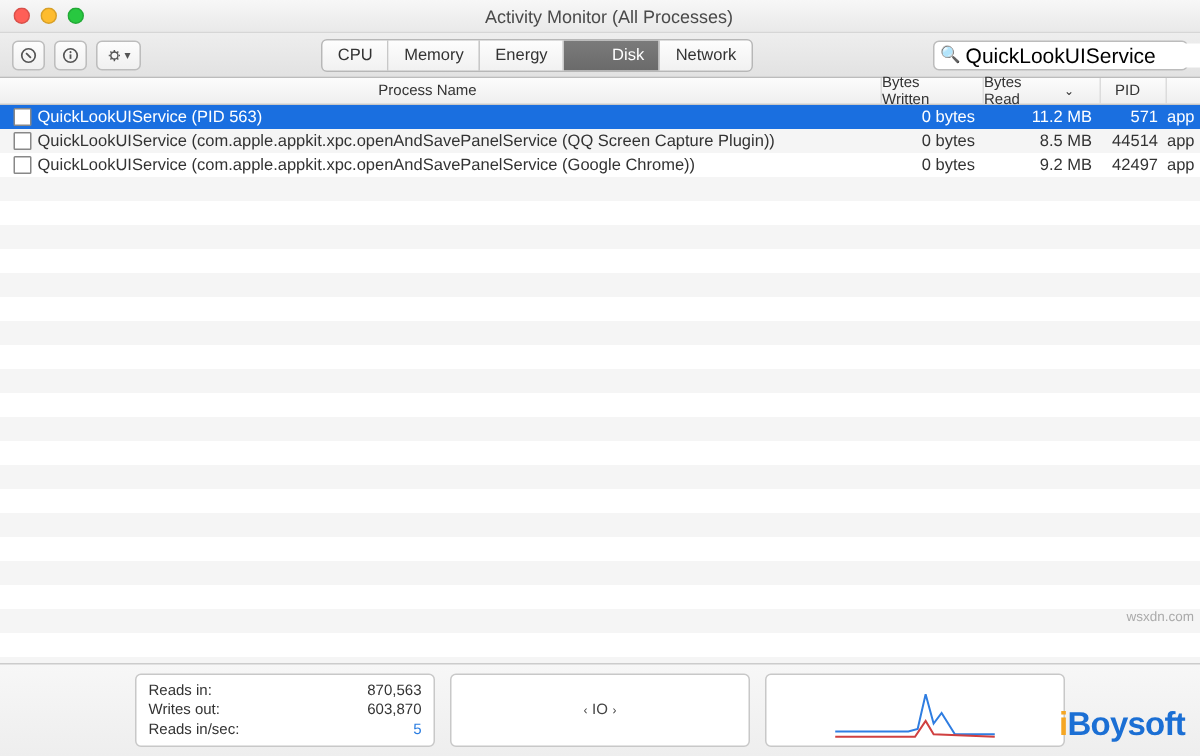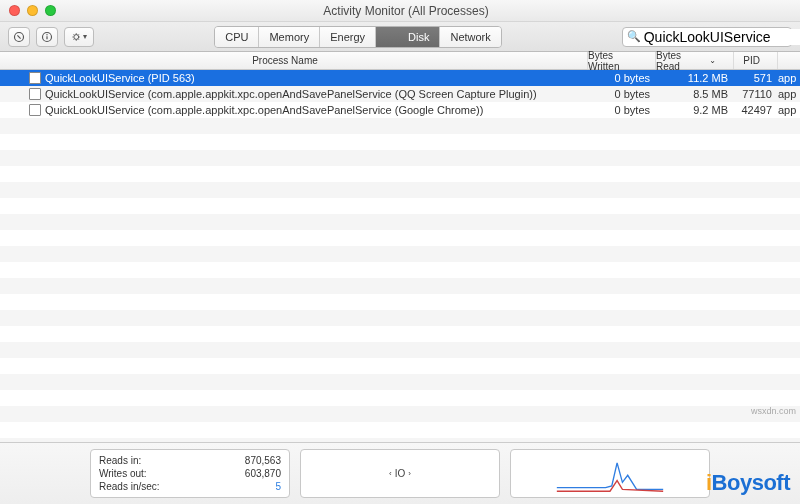--- a/index.html
+++ b/index.html
@@ -88,21 +88,21 @@
     color: #333;
   }
   .col { display: flex; align-items: center; border-right: 1px solid #dcdcdc; padding-right: 17px; }
   .col.name { flex: 1; justify-content: center; }
   .col.bw { width: 68px; justify-content: flex-end; }
   .col.br { width: 78px; justify-content: flex-end; gap:3px;}
   .col.pid { width: 44px; justify-content: flex-end; }
   .col.user { width: 22px; padding:0 2px; border-right:0; }
   
   .rows { height: 380px; background: repeating-linear-gradient(#fff 0 16px, #f5f5f5 16px 32px); overflow:hidden; }
-  .row { display: flex; height: 16px; align-items: center; font-size: 11px; padding-left: 20px; }
+  .row { display: flex; height: 16px; align-items: center; font-size: 11px; }
   .row.sel { background: #1a6fe0; color: #fff; }
   .icon-doc { width:12px;height:12px; margin:0 4px 0 9px; background:#fff;border:1px solid #888;border-radius:1px; position:relative;}
   .row.sel .icon-doc{background:#fff;}
   .cell-name { flex: 1; overflow:hidden; white-space: nowrap; text-overflow: ellipsis; }
   .cell-bw { width: 68px; text-align: right; padding-right:6px; }
   .cell-br { width: 78px; text-align: right; padding-right:6px; }
   .cell-pid { width: 44px; text-align: right; padding-right:6px; }
   .cell-user { width: 22px; overflow:hidden; }
   
   .hscrollbar { height: 10px; background:#f0f0f0; border-top:1px solid #ddd; }
@@ -195,21 +195,21 @@
     <div class="cell-bw">0 bytes</div>
     <div class="cell-br">11.2 MB</div>
     <div class="cell-pid">571</div>
     <div class="cell-user">app</div>
   </div>
   <div class="row">
     <div class="icon-doc"></div>
     <div class="cell-name">QuickLookUIService (com.apple.appkit.xpc.openAndSavePanelService (QQ Screen Capture Plugin))</div>
     <div class="cell-bw">0 bytes</div>
     <div class="cell-br">8.5 MB</div>
-    <div class="cell-pid">77110</div>
+    <div class="cell-pid">44514</div>
     <div class="cell-user">app</div>
   </div>
   <div class="row">
     <div class="icon-doc"></div>
     <div class="cell-name">QuickLookUIService (com.apple.appkit.xpc.openAndSavePanelService (Google Chrome))</div>
     <div class="cell-bw">0 bytes</div>
     <div class="cell-br">9.2 MB</div>
     <div class="cell-pid">42497</div>
     <div class="cell-user">app</div>
   </div>

